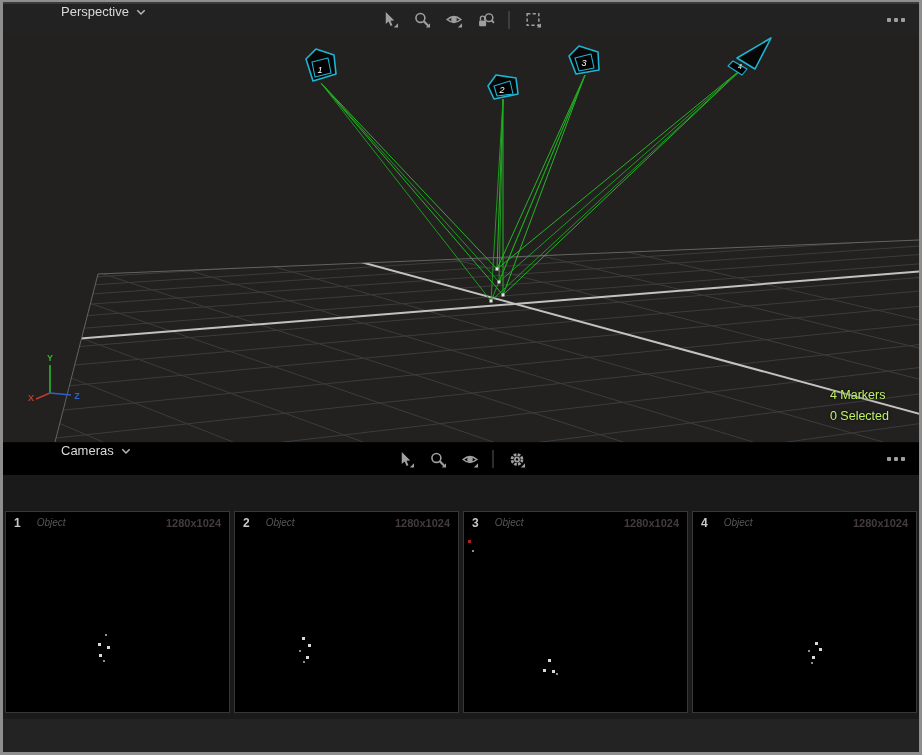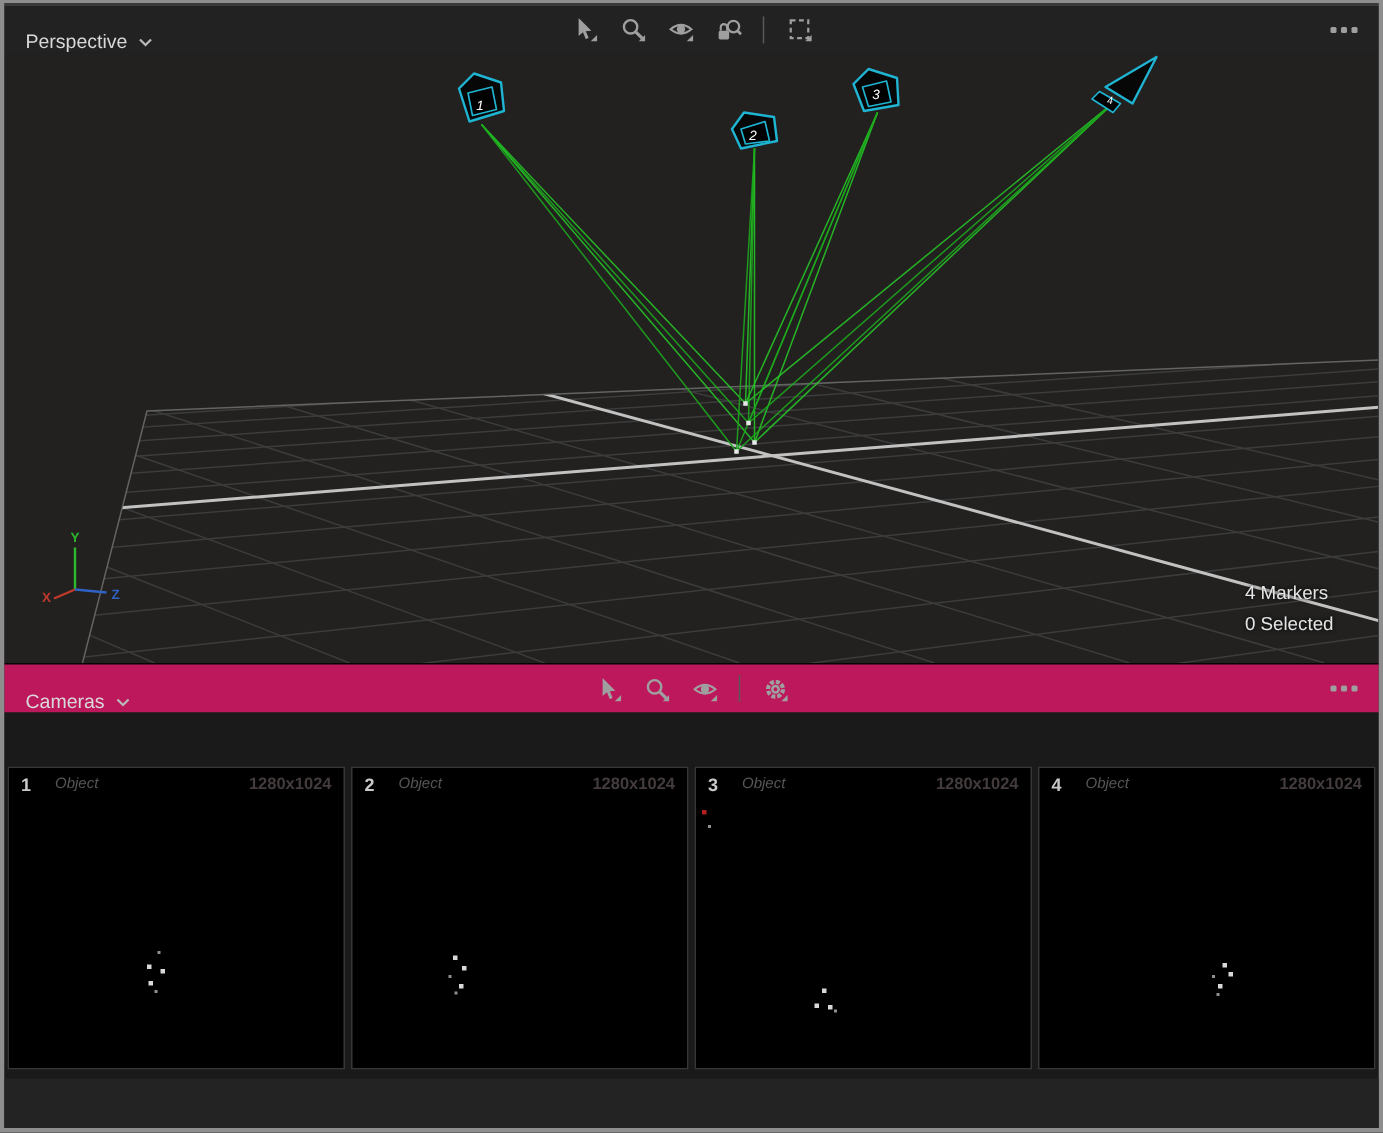--- a/index.html
+++ b/index.html
@@ -4,37 +4,37 @@
 <style>
   * { margin:0; padding:0; box-sizing:border-box; }
   html,body { width:922px; height:755px; background:#6f6f6f; overflow:hidden;
     font-family:"Liberation Sans","DejaVu Sans",sans-serif; }
   .window { position:relative; width:922px; height:755px; background:#8e8e8e; }
   .frame { position:absolute; left:3px; right:3px; top:2px; bottom:3px; background:#1a1a1a;
     border-top:2px solid #3a3a3a; display:flex; flex-direction:column; }
 
   
   .panel-header { position:relative; height:31px; background:#222222; display:flex;
-    align-items:flex-end; flex:0 0 auto; }
-  .panel-header.cam { height:33px; border-top:1px solid #060606; background:#be185d; }
+    align-items:flex-start; flex:0 0 auto;padding-left:44px; }
+  .panel-header.cam { height:33px; border-top:1px solid #060606; background:#000000; }
   .panel-title { display:flex; align-items:center; gap:7px; margin-left:14px; color:#d9d9d9;
     font-size:13px; cursor:default; }
   .panel-title svg { margin-top:2px; }
   .toolbar { position:absolute; left:50%; top:0; height:100%; transform:translateX(-50%);
     display:flex; align-items:center; gap:10px; }
   .tool-btn { width:22px; height:22px; display:flex; align-items:center; justify-content:center; }
   .tool-sep { width:1px; height:18px; background:#5a5a5a; margin:0 2px; }
   .more-btn { position:absolute; right:14px; top:50%; transform:translateY(-50%);
     display:flex; gap:3px; }
   .more-btn i { width:4px; height:4px; background:#9f9f9f; border-radius:1px; display:block; }
 
   
   .viewport { position:relative; height:407px; background:#222120; flex:0 0 auto; overflow:hidden; }
   .viewport svg.scene { position:absolute; left:0; top:0; }
-  .vp-status { position:absolute; right:30px; top:350px; color:#e5e5e5; font-size:12.5px;
+  .vp-status { position:absolute; right:30px; top:350px; color:#bef264; font-size:12.5px;
     line-height:21px; text-shadow:0 0 3px #000; }
 
   
   .cam-body { flex:1 1 auto; background:#1a1a1a; position:relative; }
   .tiles { position:absolute; left:2px; top:36px; display:flex; gap:4px; }
   .tile { position:relative; width:225px; height:202px; background:#000;
     border:1px solid #373737; }
   .tile-header { position:absolute; left:0; top:0; right:0; height:21px; display:flex;
     align-items:center; }
   .tile-num { color:#c9c9c9; font-size:12px; font-weight:bold; margin-left:8px; }

